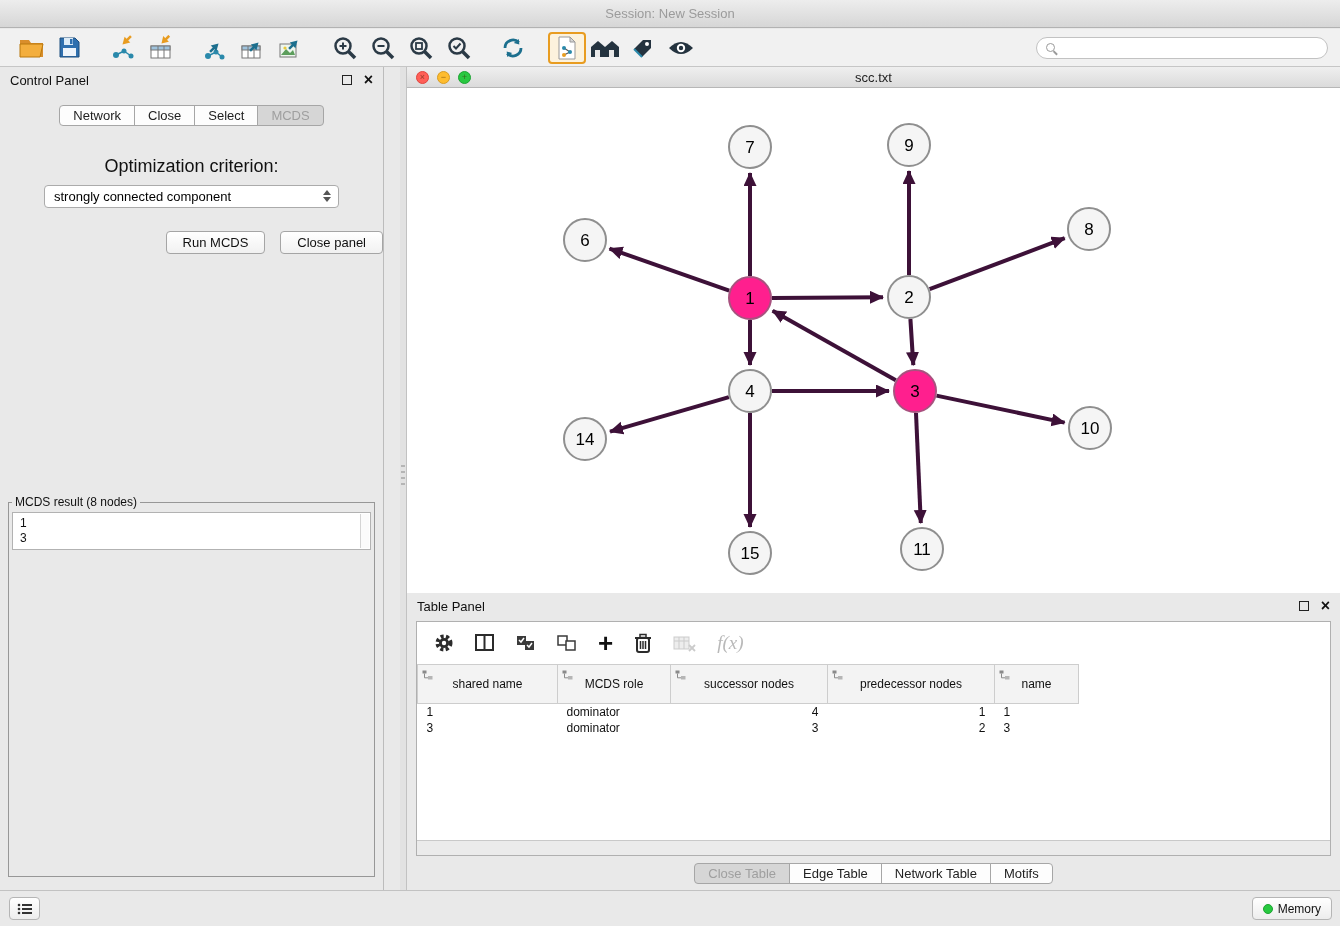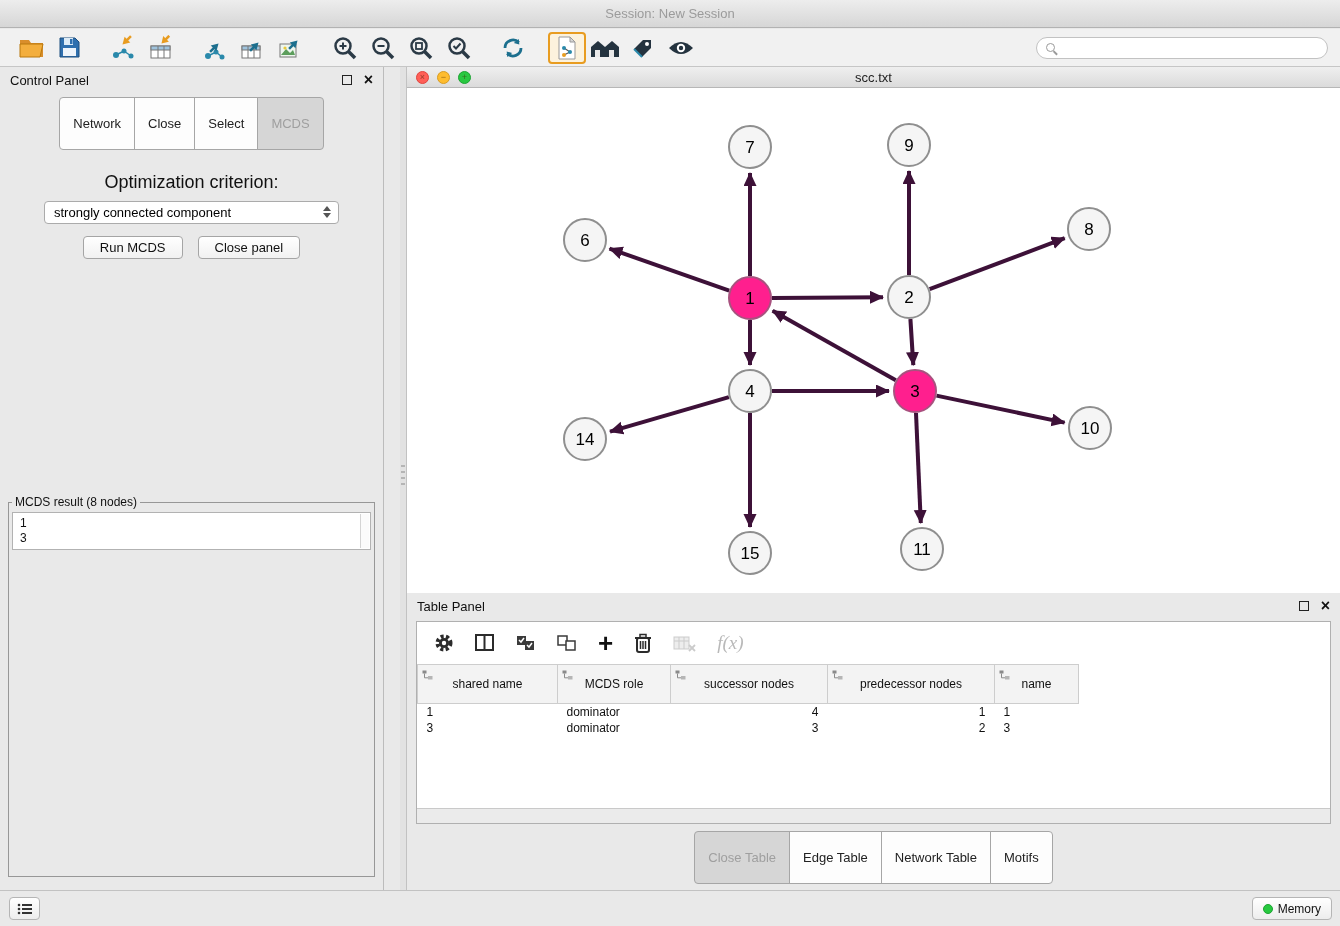--- a/index.html
+++ b/index.html
@@ -24,38 +24,38 @@
   #search-box input { border:none; outline:none; flex:1; font-size:12.5px; font-family:"Liberation Sans",sans-serif; background:transparent; }
   .mini-mag { width:9px; height:9px; border:1.5px solid #9a9a9a; border-radius:50%; position:relative; flex:none; }
   .mini-mag::after { content:''; position:absolute; width:5px; height:1.5px; background:#9a9a9a;
     transform:rotate(45deg); right:-4px; bottom:-2px; }
 
   
   .panel-header { height:26px; display:flex; align-items:center; padding:0 10px; font-size:13px; color:#111; flex:none; }
   .panel-header .spacer { flex:1; }
   .win-float { width:10px; height:10px; border:1.5px solid #222; display:inline-block; margin-right:12px; }
   .win-close { font-weight:bold; font-size:16px; color:#111; line-height:10px; }
-  .seg-tab { border:1px solid #a6a6a6; background:#fdfdfd; color:#222; padding:18px 13px; font-size:13px; margin-left:-1px; white-space:nowrap; }
+  .seg-tab { border:1px solid #a6a6a6; background:#fdfdfd; color:#222; padding:2px 13px; font-size:13px; margin-left:-1px; white-space:nowrap; }
   .seg-tab:first-child { border-radius:4px 0 0 4px; margin-left:0; }
   .seg-tab:last-child { border-radius:0 4px 4px 0; }
   .seg-tab.active { background:#d6d6d6; color:#9f9f9f; }
 
   
   #control-panel { position:absolute; top:67px; left:0; width:384px; bottom:36px;
-    background:#e9e9e9; border-right:1px solid #bcbcbc; display:flex; flex-direction:column; }
+    background:#e9e9e9; border-right:1px solid #bcbcbc; display:flex; flex-direction:column;gap:8px; }
   #cp-tabs { display:flex; justify-content:center; margin:4px 0 2px; flex:none; }
   #cp-body { flex:1; display:flex; flex-direction:column; min-height:0; }
   .opt-label { text-align:center; font-size:18px; margin-top:20px; color:#111; }
   #criterion-select { margin:8px 44px 0; height:23px; background:#fff; border:1px solid #ababab;
     border-radius:4px; display:flex; align-items:center; padding:0 9px; font-size:13px; position:relative; }
   .select-arrows { position:absolute; right:7px; top:4px; display:flex; flex-direction:column; gap:2px; }
   .select-arrows i { display:block; width:0; height:0; border-left:4px solid transparent; border-right:4px solid transparent; }
   .select-arrows i.up { border-bottom:5px solid #555; }
   .select-arrows i.down { border-top:5px solid #555; }
-  .btn-row { display:flex; justify-content:center; gap:15px; margin-top:12px; }
+  .btn-row { display:flex; justify-content:flex-end; gap:15px; margin-top:23px; }
   .mac-btn { font-family:"Liberation Sans",sans-serif; font-size:13px; color:#111;
     background:linear-gradient(#ffffff,#f1f1f1); border:1px solid #a5a5a5; border-radius:4px;
     padding:3px 16px; height:23px; line-height:15px; }
   #mcds-result { margin:auto 8px 13px; height:382px; border:1px solid #979797; padding:3px; flex:none; }
   #mcds-result legend { font-size:12px; padding:0 3px; color:#111; }
   .result-box { height:100%; background:#fff; border:1px solid #b2b2b2; position:relative; font-size:12px; }
   #mcds-result-lines { padding:3px 7px; line-height:15px; color:#111; }
   .result-scrollbar { position:absolute; top:1px; bottom:1px; right:1px; width:9px;
     border-left:1px solid #d4d4d4; background:#fbfbfb; }
 

